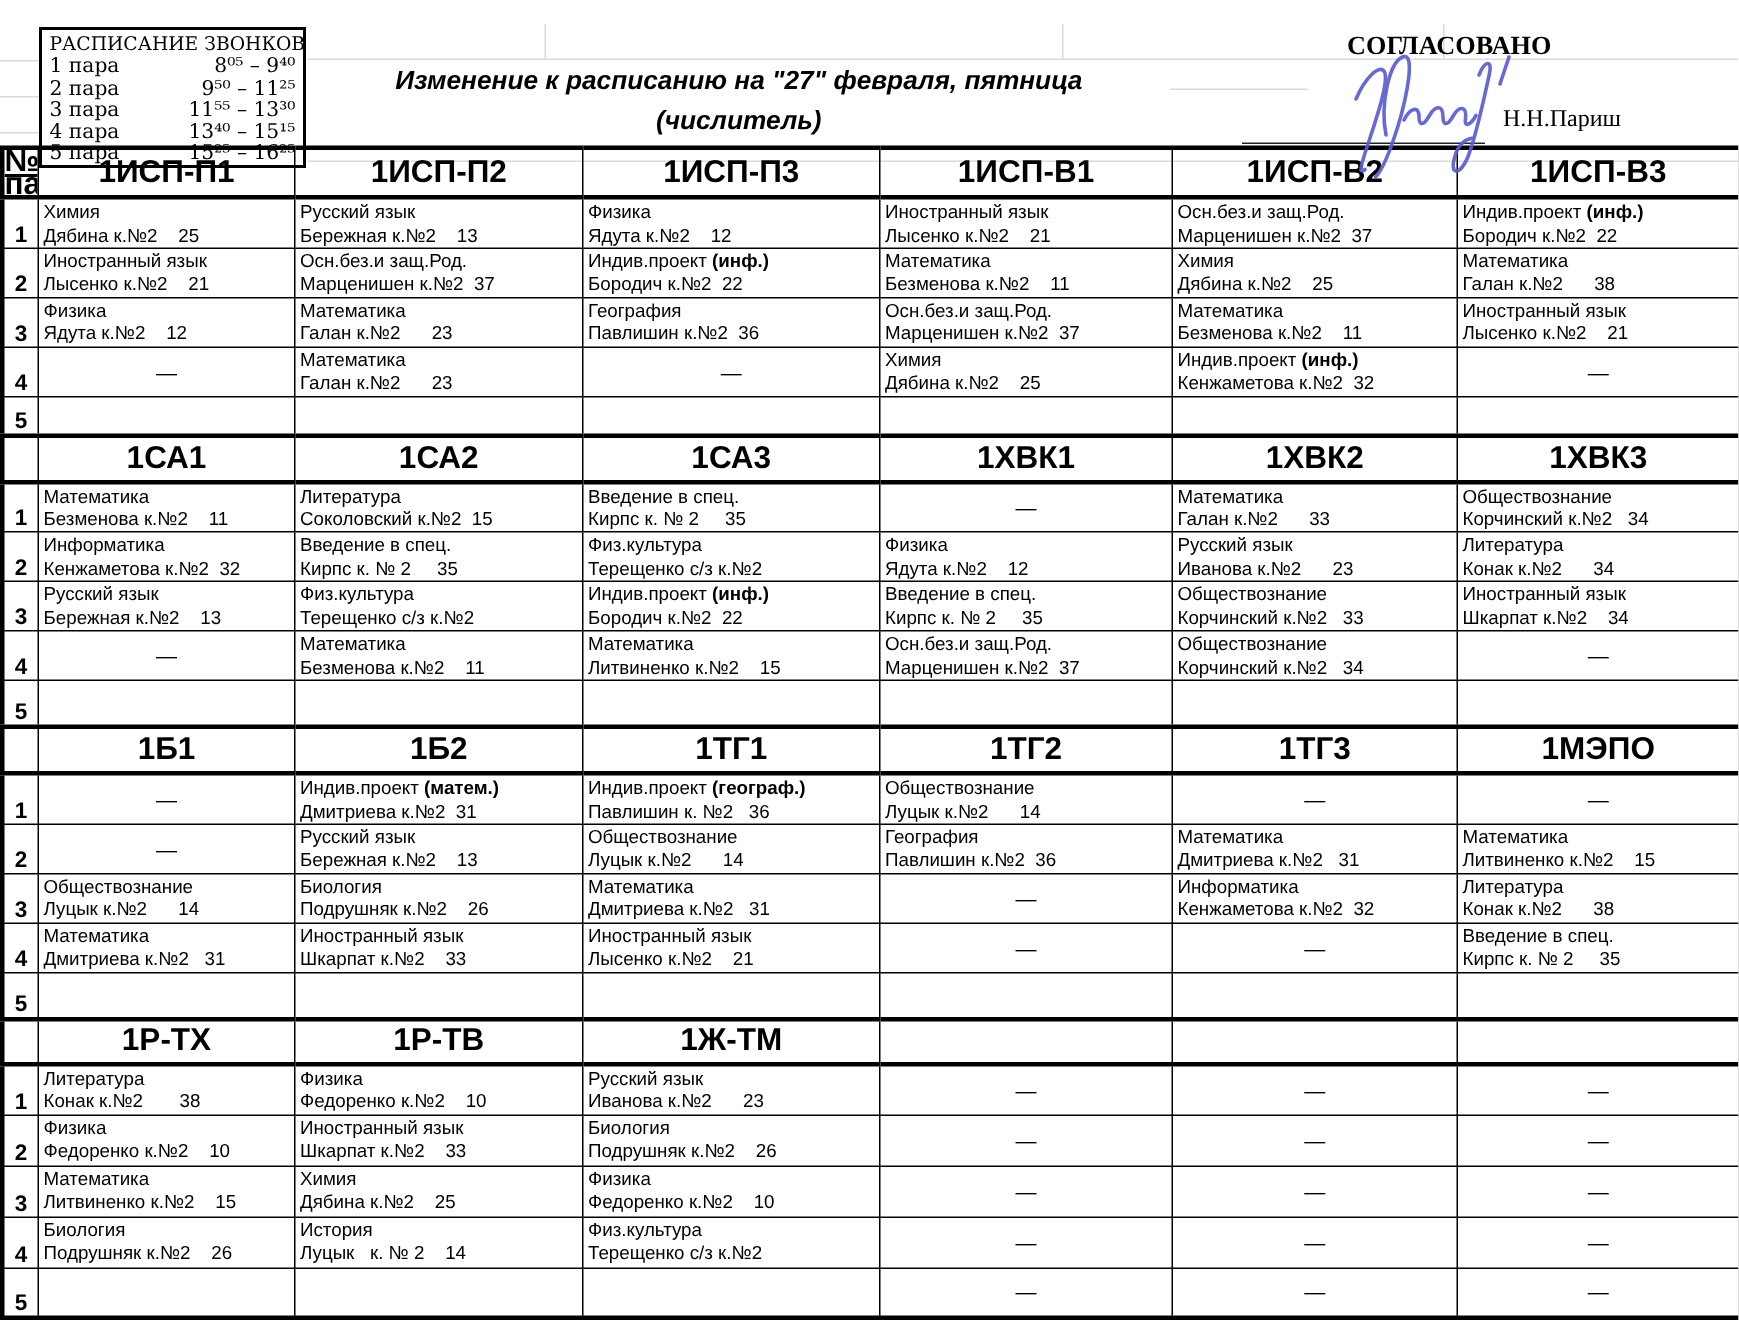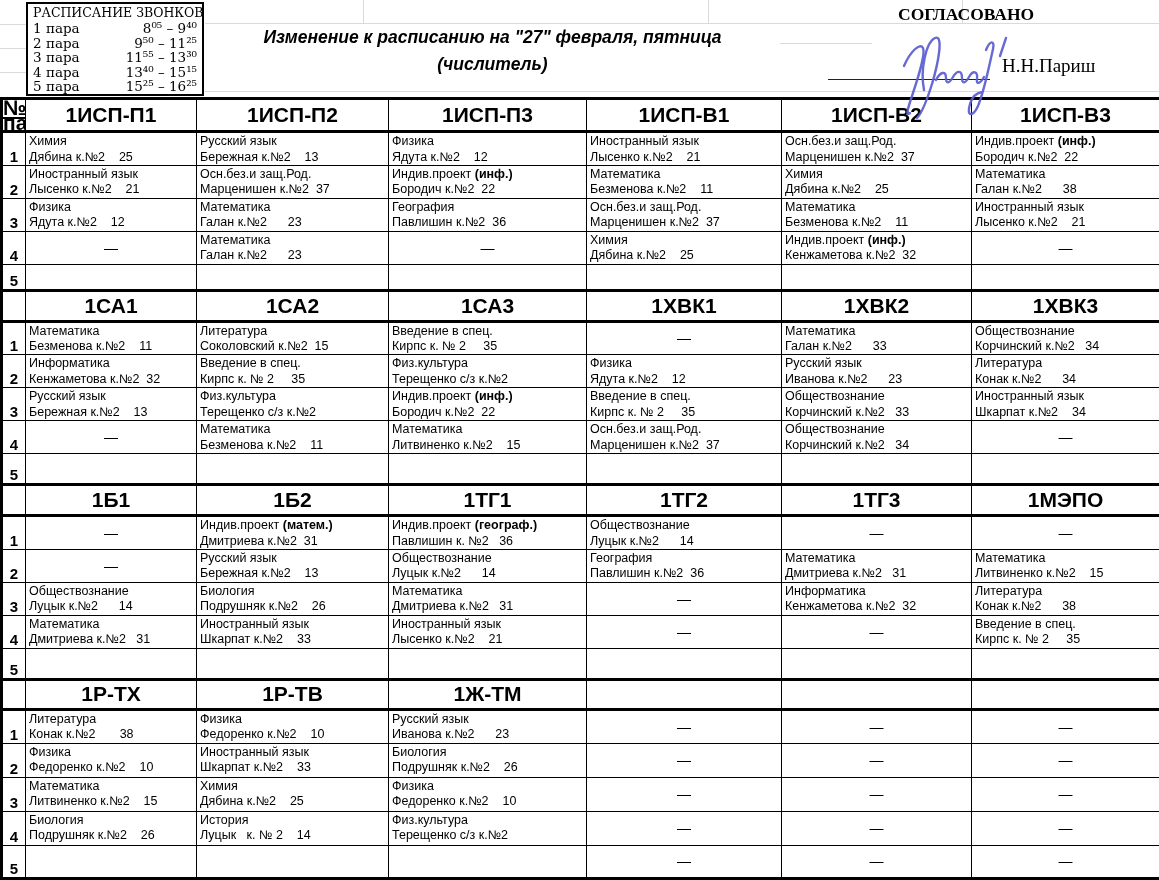--- a/index.html
+++ b/index.html
@@ -1,31 +1,31 @@
 <!DOCTYPE html>
 <html><head>
 <meta charset="utf-8">
 <style>
   html,body{margin:0;padding:0;background:#fff;}
   .page{position:relative;width:1159px;height:880px;background:#fff;overflow:hidden;
         font-family:"Liberation Sans",sans-serif;color:#000;}
   
-  .top{position:absolute;left:0;top:0;width:989px;height:97px;}
+  .top{position:absolute;left:0;top:16px;width:989px;height:97px;}
   .gl{position:absolute;background:#dadada;}
   .bellbox{position:absolute;left:26px;top:2px;width:178px;height:94px;box-sizing:border-box;
            border:2px solid #000;padding:1px 5px 0 5px;font-family:"DejaVu Serif",serif;}
   .bell-title{font-size:12.5px;line-height:16px;white-space:nowrap;}
   .bell-row{display:flex;justify-content:space-between;font-size:13.5px;line-height:14.6px;white-space:nowrap;}
   .doc-title{position:absolute;left:205px;top:24px;width:575px;text-align:center;
              font-weight:bold;font-style:italic;font-size:17.5px;line-height:27px;}
   .approval{position:absolute;left:780px;top:0;width:379px;height:97px;font-family:Liberation Serif, serif;}
   .approved{position:absolute;left:118px;top:4px;font-weight:bold;font-size:17.5px;white-space:nowrap;}
   .apos{position:absolute;left:94px;top:25px;font-size:16.5px;white-space:nowrap;}
   .sig-underline{position:absolute;left:48px;top:62px;width:162px;height:17px;border-bottom:1.5px solid #222;}
-  .sig-name{position:absolute;left:222px;top:55px;font-size:19px;white-space:nowrap;}
+  .sig-name{position:absolute;left:222px;top:55px;font-size:16px;white-space:nowrap;}
   .signature-svg{position:absolute;left:820px;top:20px;width:200px;height:100px;z-index:5;pointer-events:none;}
   
   table.schedule{position:absolute;left:0;top:97px;width:1159px;border-collapse:collapse;
                  table-layout:fixed;border:3px solid #000;}
   table.schedule td,table.schedule th{border:1px solid #000;padding:0;overflow:hidden;}
   tr.ghead th{border-top:3px solid #000;border-bottom:3px solid #000;
               font-size:21px;font-weight:bold;text-align:center;vertical-align:middle;
               font-family:"Liberation Sans",sans-serif;}
   th.num,td.num{border-right:2px solid #000;}
   th.num{font-size:10.5px;font-weight:bold;text-align:left;vertical-align:top;padding:1px 0 1px 3px;line-height:14px;}

